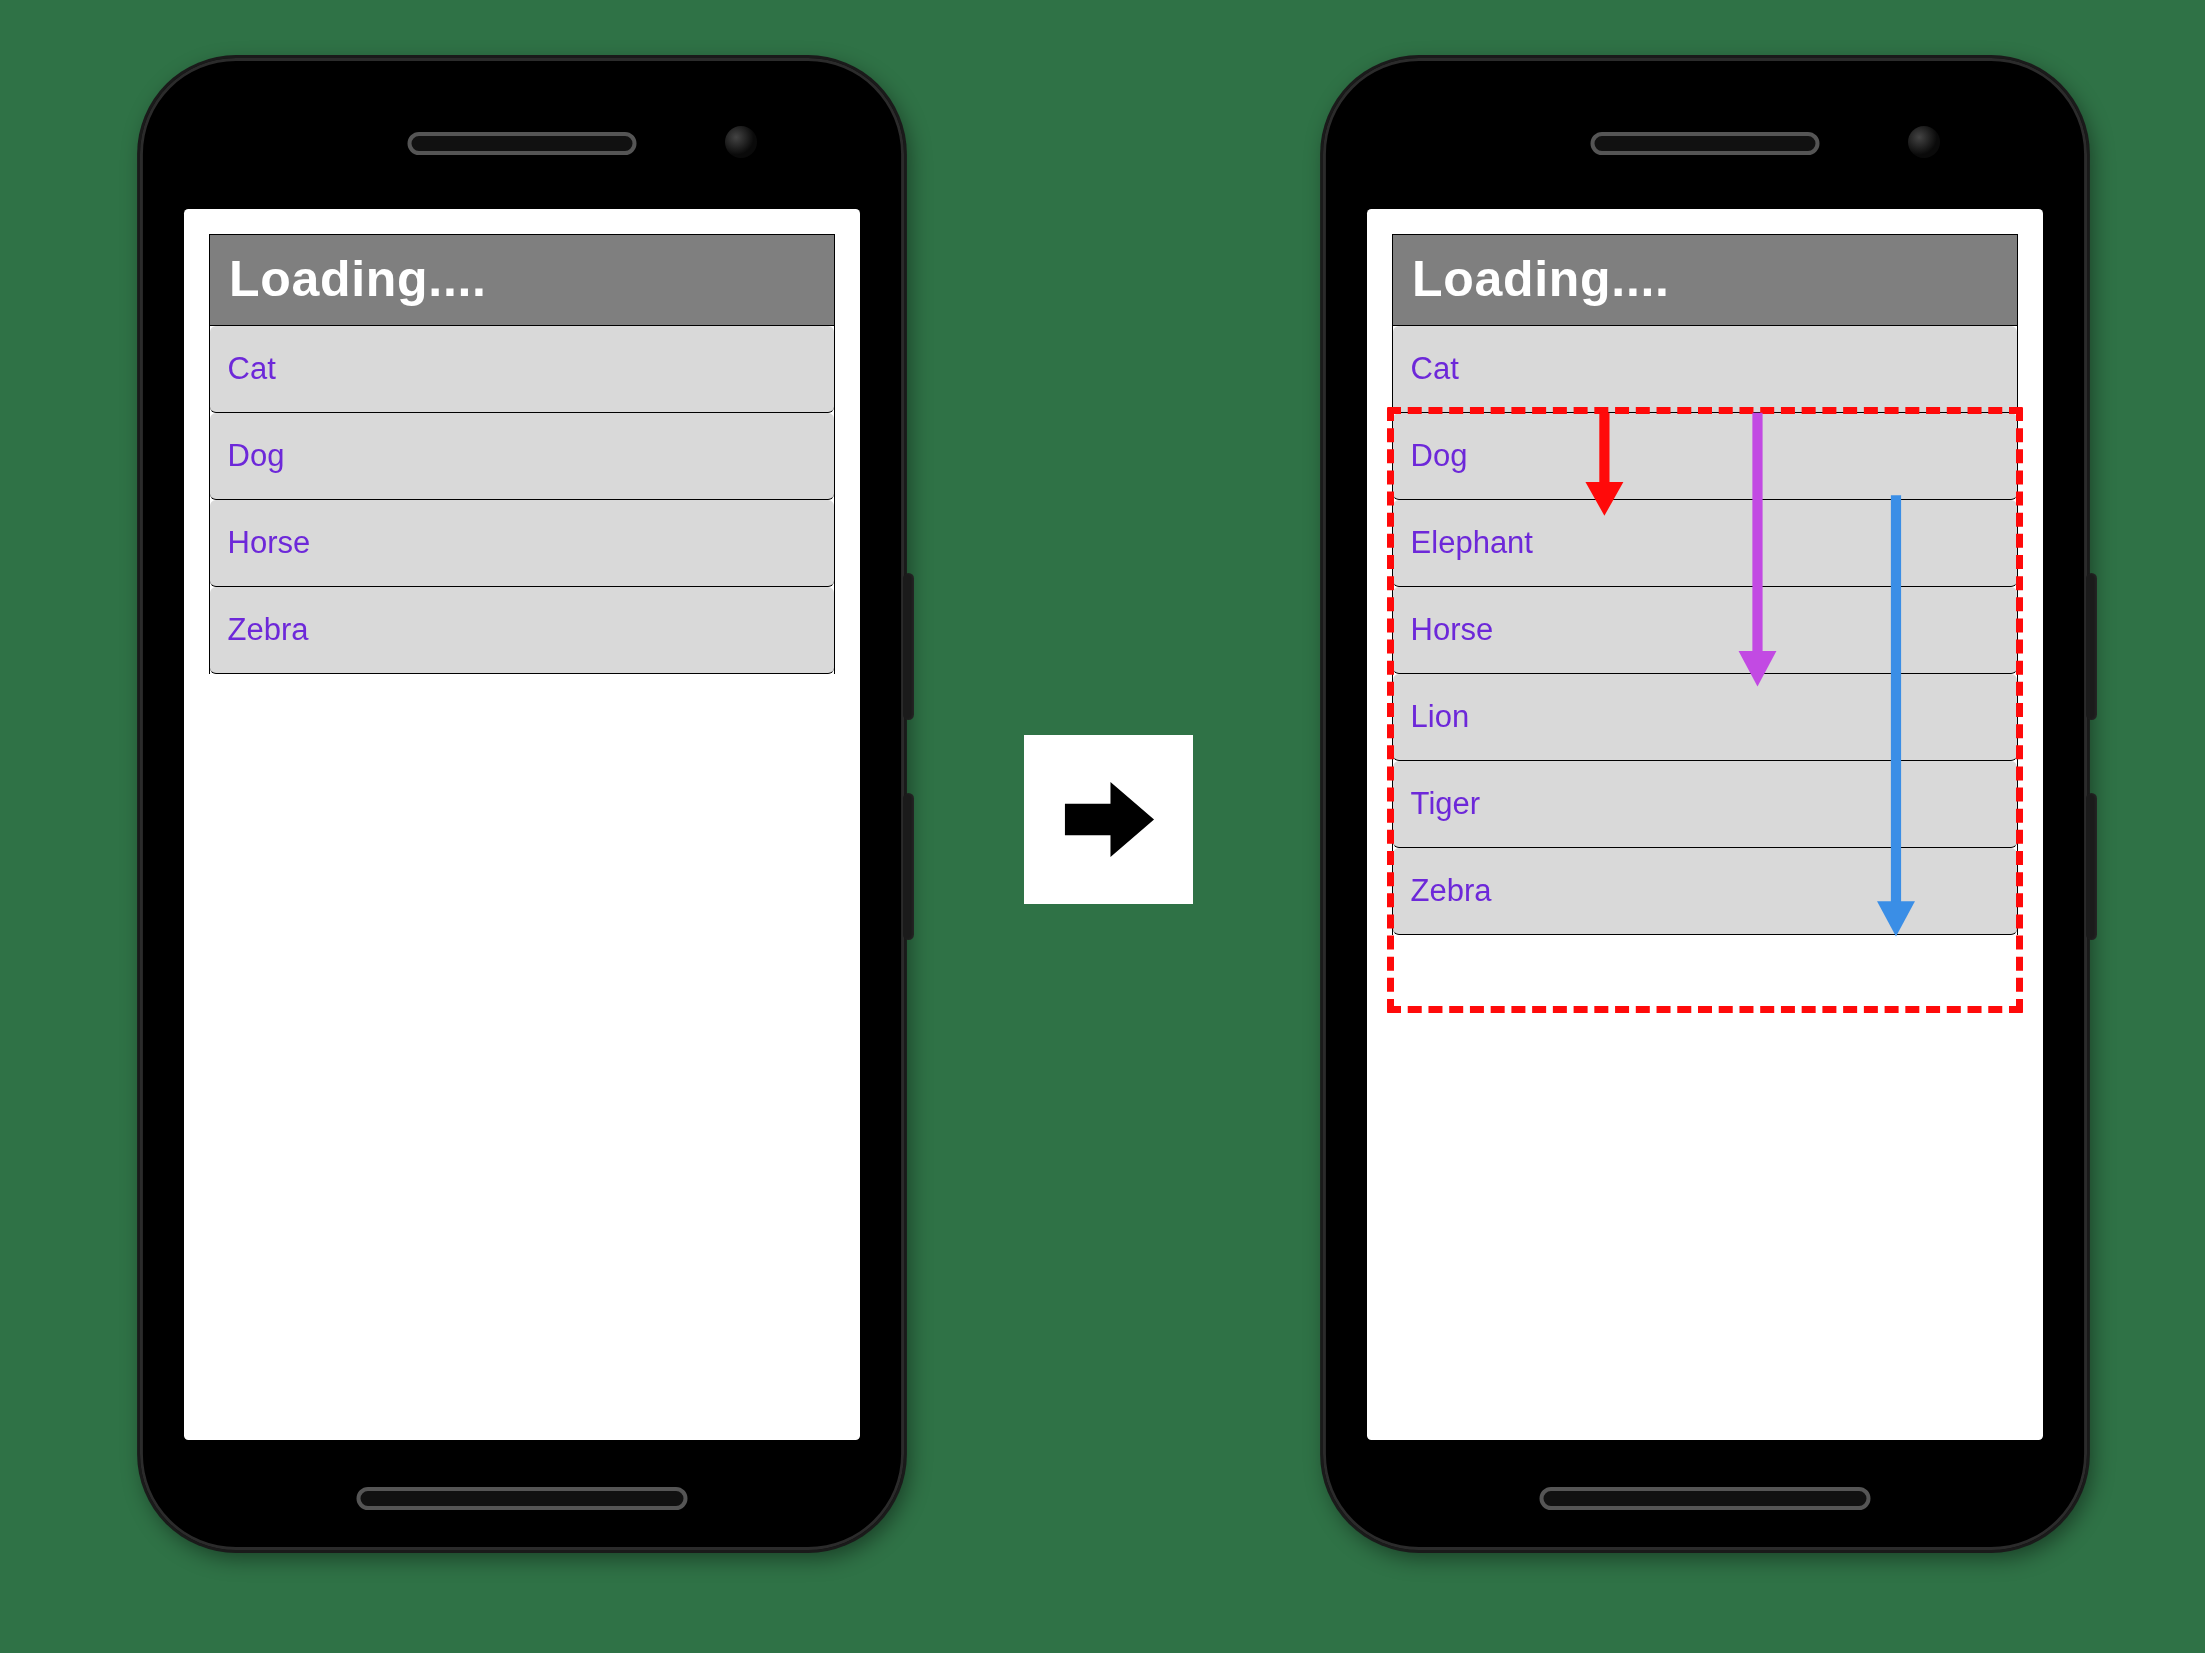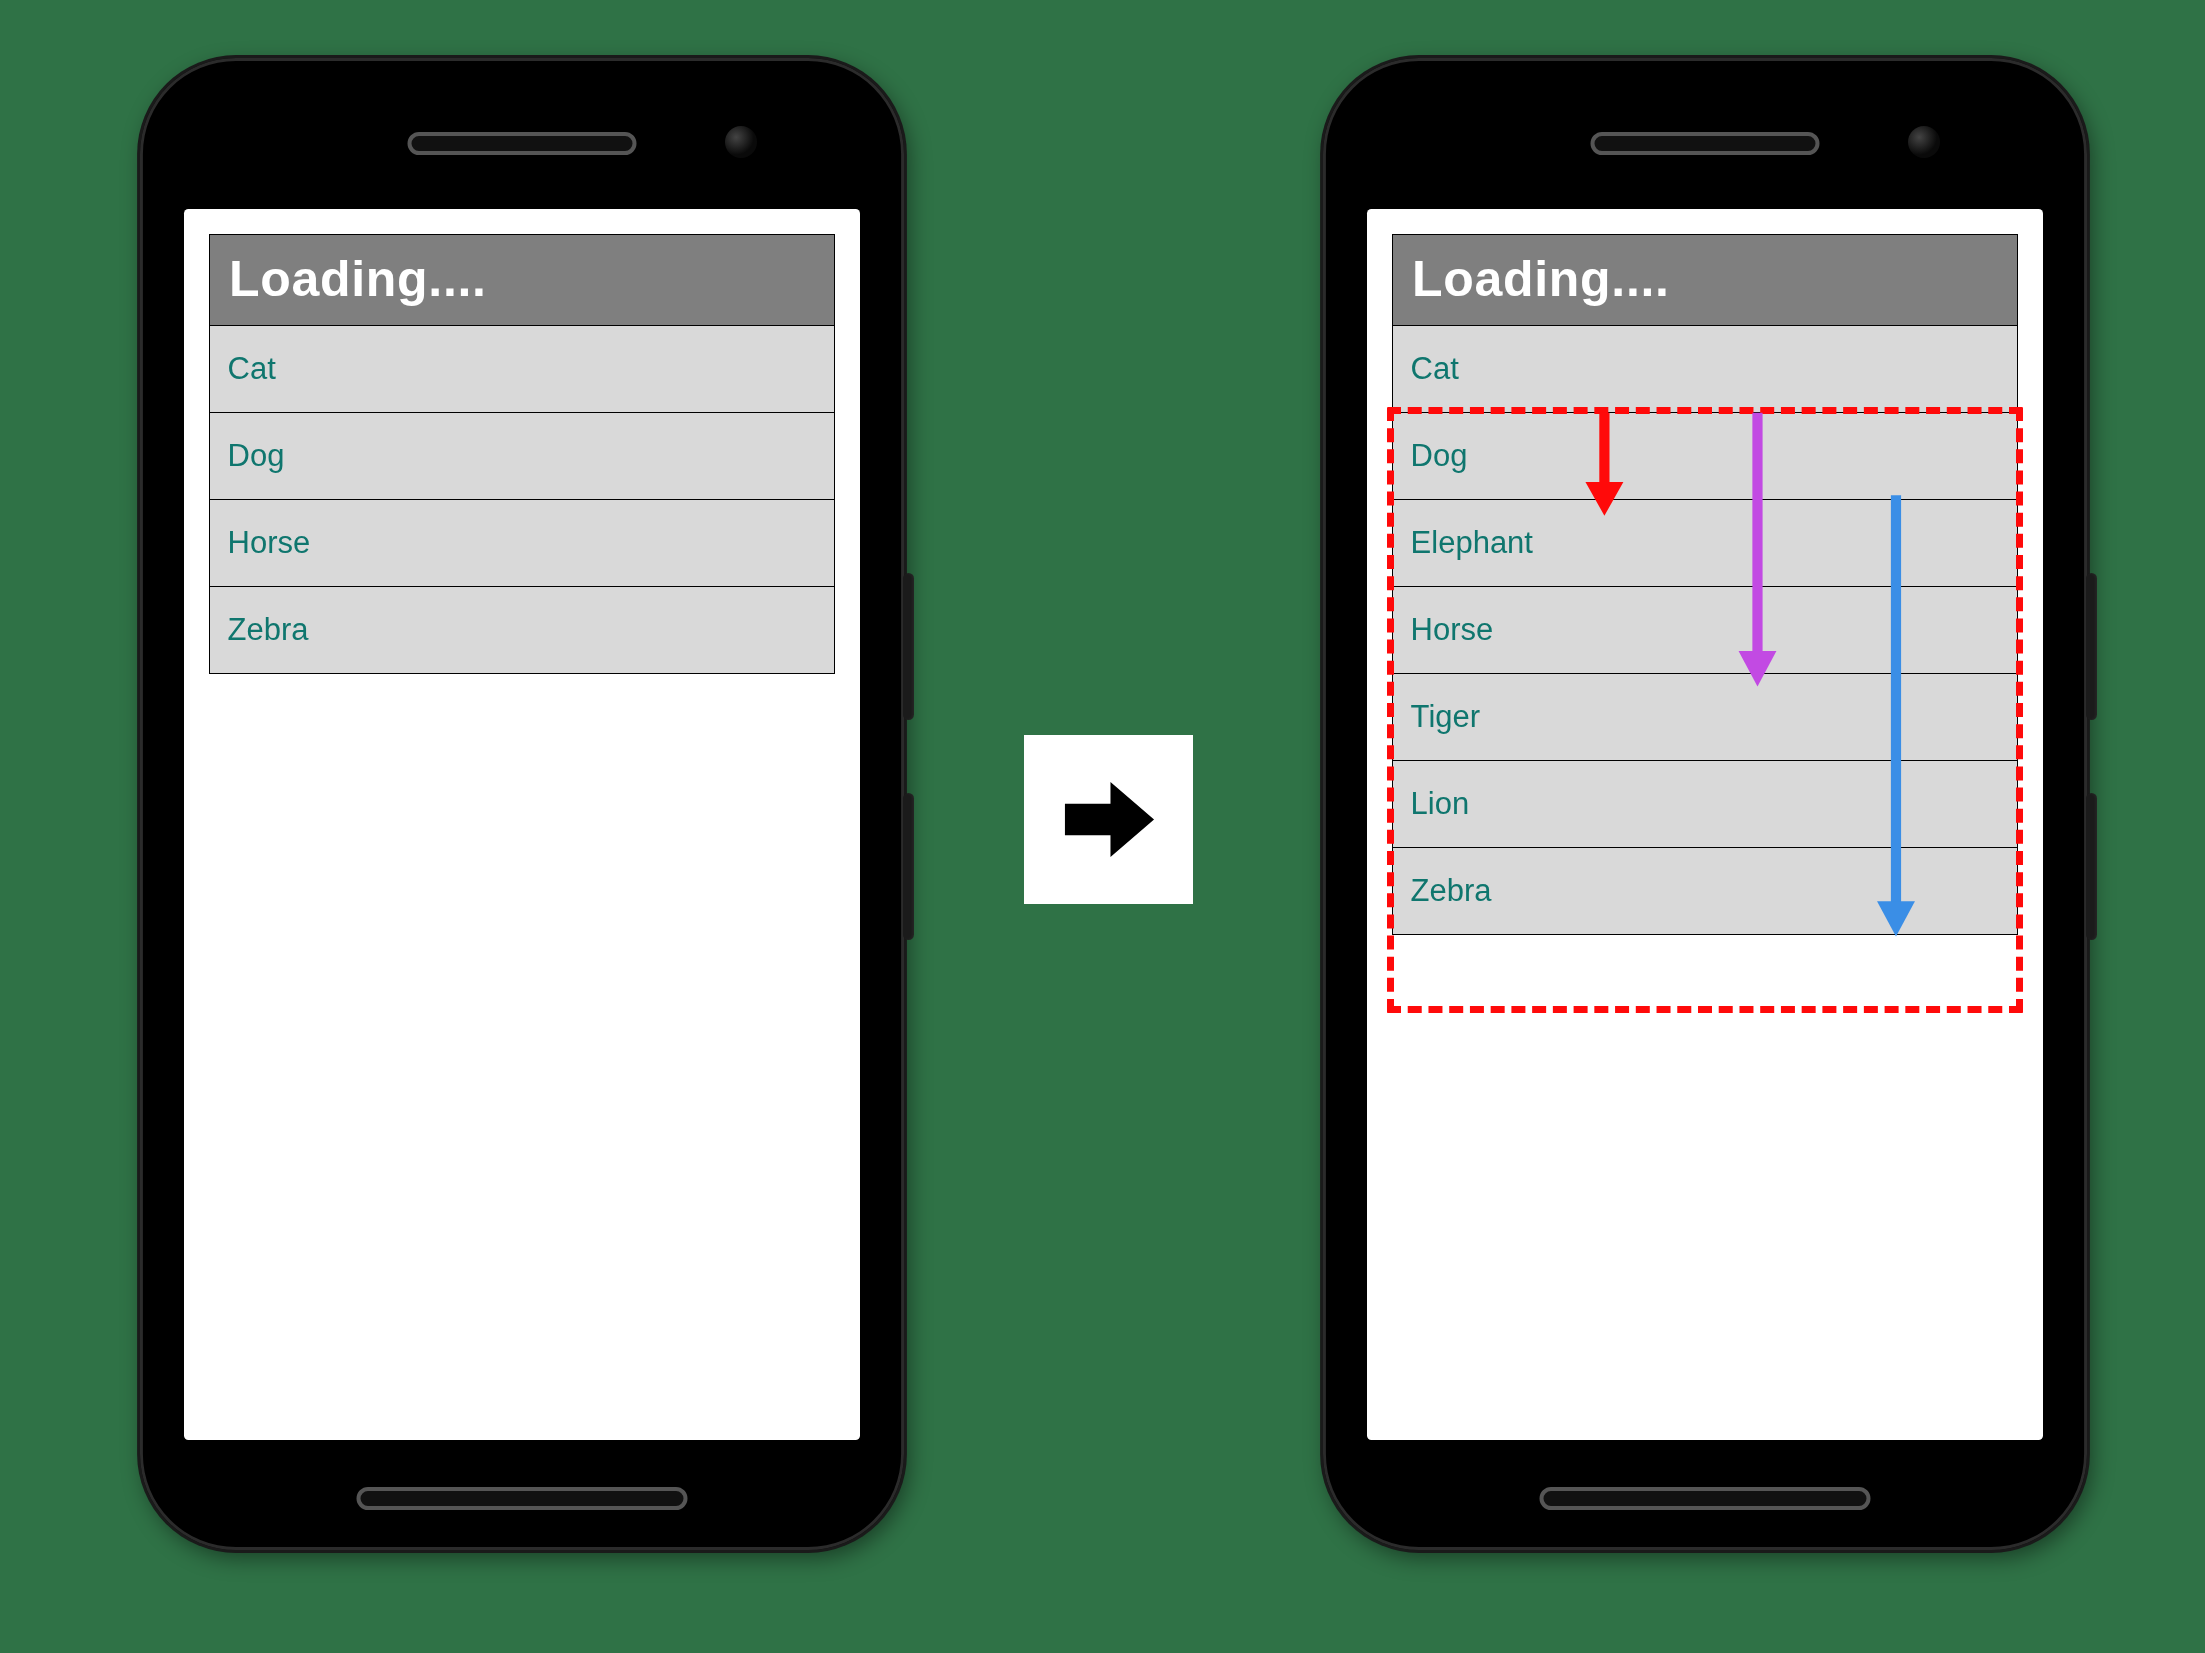--- a/index.html
+++ b/index.html
@@ -98,21 +98,22 @@
   .list {
     border-left: 1.5px solid #000;
     border-right: 1.5px solid #000;
   }
   .list-item {
     background: #d9d9d9;
     border-bottom: 1.5px solid #000;
     font-size: 31px;
     font-family: Helvetica, Arial, sans-serif;
     padding: 25px 17.6px;
-    color: #0f766e;
+    color: #6d28d9;
+    border-radius: 6px;
   }
 
   
   .dashed-box {
     position: absolute;
     border: 7.4px dashed #ff0a0a;
     border-radius: 1.5px;
     pointer-events: none;
   }
 
@@ -174,22 +175,22 @@
     <div class="speaker bottom"></div>
 
     <div class="screen">
       <div class="app">
         <div class="app-header">Loading....</div>
         <div class="list" style="position:relative;">
           <div class="list-item">Cat</div>
           <div class="list-item">Dog</div>
           <div class="list-item">Elephant</div>
           <div class="list-item">Horse</div>
+          <div class="list-item">Lion</div>
           <div class="list-item">Tiger</div>
-          <div class="list-item">Lion</div>
           <div class="list-item">Zebra</div>
 
           <div class="dashed-box" style="left:-5.9px; right:-5.9px; top:81px; height:592px;"></div>
 
           <svg class="arrow-svg" viewBox="0 0 856 930" preserveAspectRatio="none" style="left:0; top:0; width:100%; height:684px;">
 
             <g>
               <line x1="290" y1="118" x2="290" y2="220" stroke="#ff0a0a" stroke-width="14"></line>
               <polygon points="290,258 264,212 316,212" fill="#ff0a0a"></polygon>
             </g>

